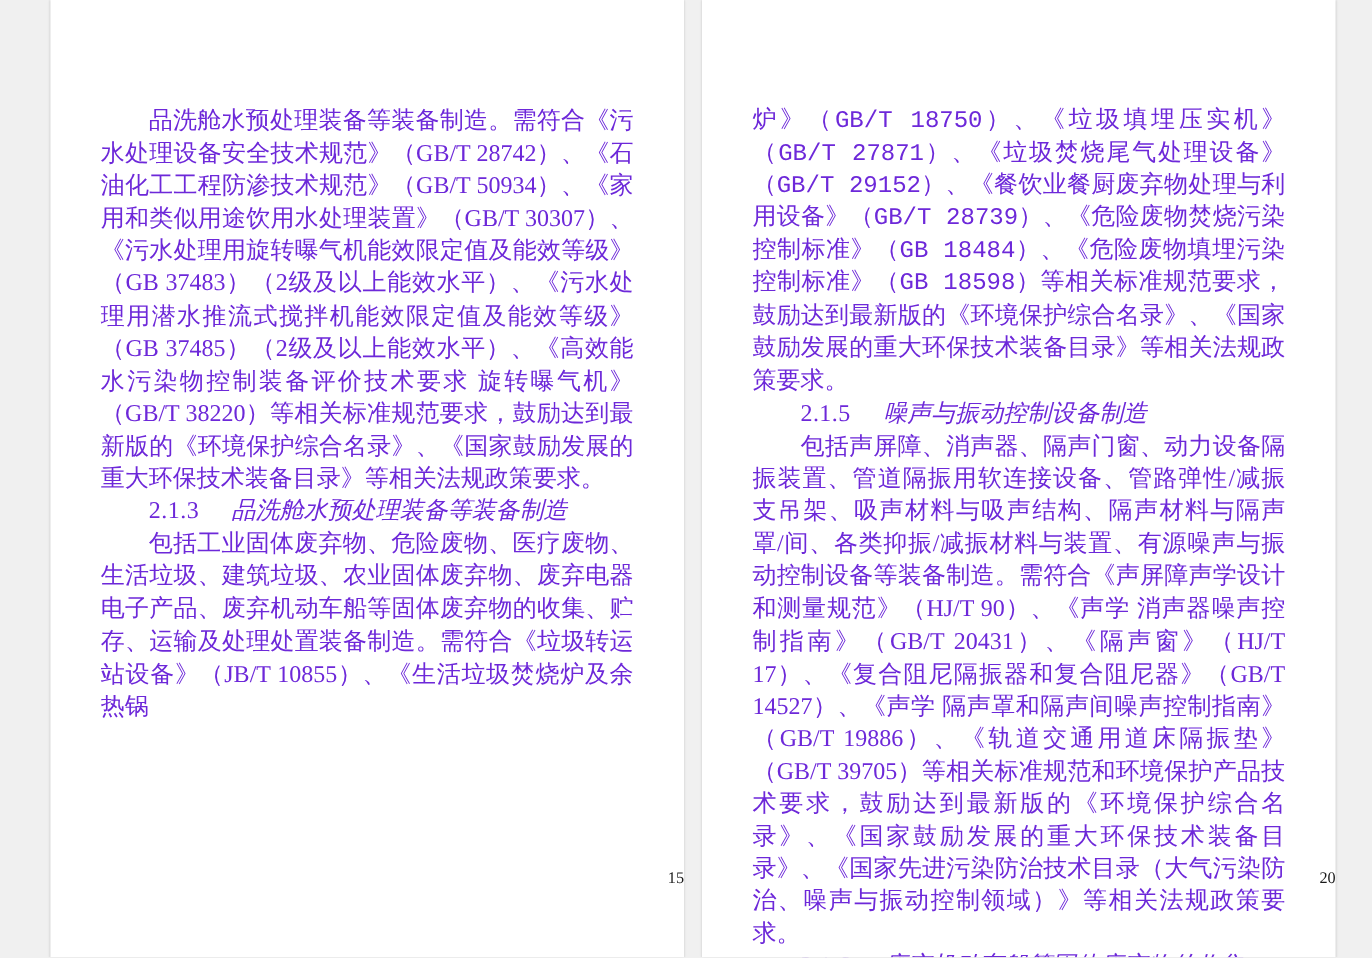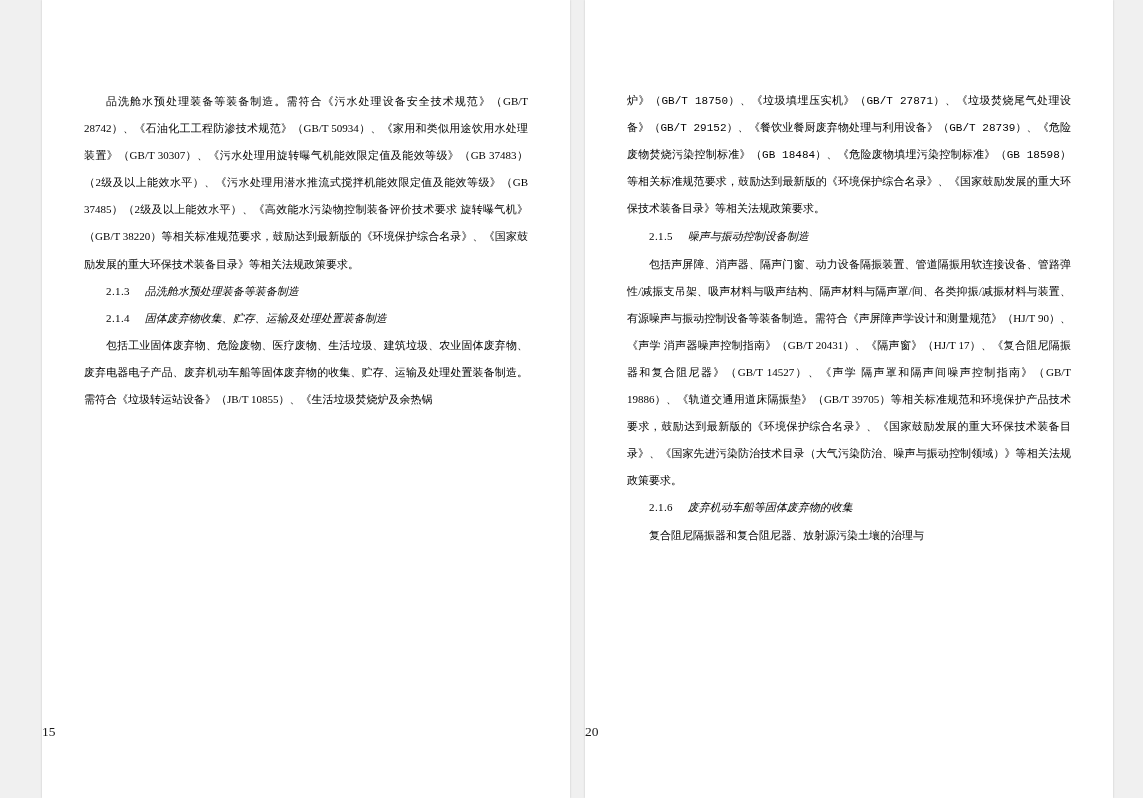--- a/index.html
+++ b/index.html
@@ -27,23 +27,23 @@
     width: 528px;
     height: 798px;
     box-sizing: border-box;
     padding: 88px 42px 0 42px;
     position: relative;
     box-shadow: 0 0 2px rgba(0,0,0,0.18);
     overflow: hidden;
   }
   .page-left { margin-left: 12px; }
   .content {
-    font-size: 11px;
+    font-size: 20px;
     line-height: 27.1px;
-    color: #000000;
+    color: #6d28d9;
     text-align: justify;
     text-justify: inter-ideograph;
   }
   p {
     margin: 0;
     padding: 0;
   }
   p.body {
     text-indent: 2em;
   }
@@ -60,39 +60,36 @@
   }
   .heading .htext {
     margin-left: 1.35em;
     font-style: italic;
   }
   .page-number {
     position: absolute;
     bottom: 58px;
     left: 0;
     width: 100%;
-    text-align: left;
+    text-align: right;
     font-size: 13.5px;
     color: #1a1a1a;
     font-family: "Liberation Serif", "DejaVu Serif", serif;
   }
 </style>
 </head>
 <body>
 
 <div class="viewport">
 
   <div class="page page-left">
     <div class="content">
       <p class="body">品洗舱水预处理装备等装备制造。需符合《污水处理设备安全技术规范》（GB/T 28742）、《石油化工工程防渗技术规范》（GB/T 50934）、《家用和类似用途饮用水处理装置》（GB/T 30307）、《污水处理用旋转曝气机能效限定值及能效等级》（GB 37483）（2级及以上能效水平）、《污水处理用潜水推流式搅拌机能效限定值及能效等级》（GB 37485）（2级及以上能效水平）、《高效能水污染物控制装备评价技术要求 旋转曝气机》（GB/T 38220）等相关标准规范要求，鼓励达到最新版的《环境保护综合名录》、《国家鼓励发展的重大环保技术装备目录》等相关法规政策要求。</p>
       <p class="heading">
         <span class="num">2.1.3</span><span class="htext">品洗舱水预处理装备等装备制造</span>
-      </p>
-      <p class="heading">
-        <span class="num">2.1.4</span><span class="htext">固体废弃物收集、贮存、运输及处理处置装备制造</span>
       </p>
       <p class="body">包括工业固体废弃物、危险废物、医疗废物、生活垃圾、建筑垃圾、农业固体废弃物、废弃电器电子产品、废弃机动车船等固体废弃物的收集、贮存、运输及处理处置装备制造。需符合《垃圾转运站设备》（JB/T 10855）、《生活垃圾焚烧炉及余热锅</p>
     </div>
     <div class="page-number">15</div>
   </div>
 
   <div class="page page-right">
     <div class="content">
       <p class="flush">炉》（GB/T 18750）、《垃圾填埋压实机》（GB/T 27871）、《垃圾焚烧尾气处理设备》（GB/T 29152）、《餐饮业餐厨废弃物处理与利用设备》（GB/T 28739）、《危险废物焚烧污染控制标准》（GB 18484）、《危险废物填埋污染控制标准》（GB 18598）等相关标准规范要求，鼓励达到最新版的《环境保护综合名录》、《国家鼓励发展的重大环保技术装备目录》等相关法规政策要求。</p>
       <p class="heading">

